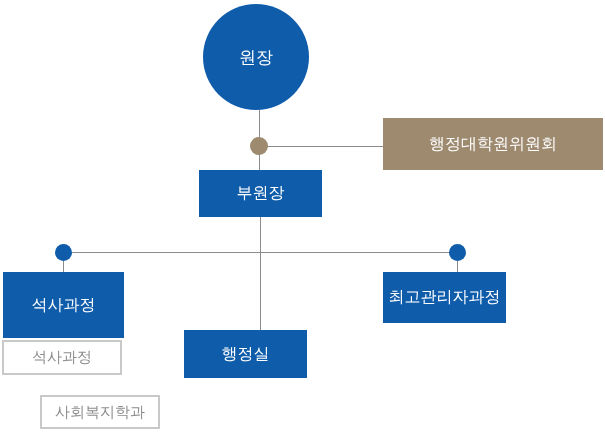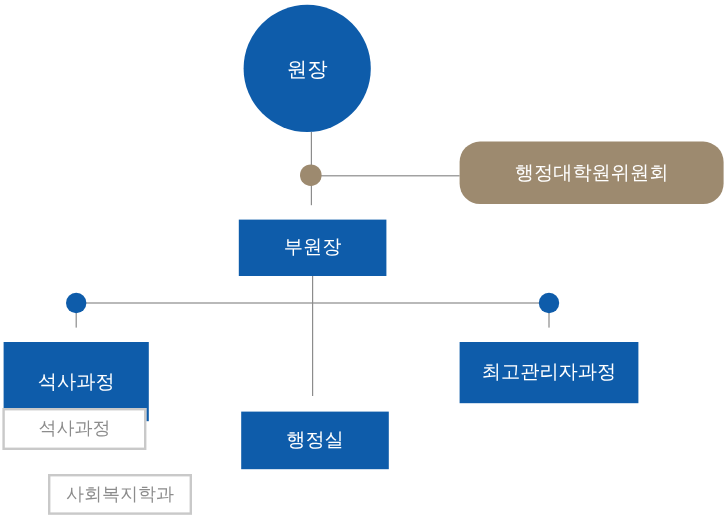--- a/index.html
+++ b/index.html
@@ -35,31 +35,29 @@
   }
   .node--circle {
     left: 203px; top: 4px;
     width: 106px; height: 106px;
     border-radius: 50%;
     background: var(--blue);
     font-size: 17px;
   }
   .node--blue {
     background: var(--blue);
-    margin-top: 13px;
   }
   .node--brown {
     background: var(--brown);
-    border-radius: 17px;
   }
   .node--vice   { left: 199px; top: 170px; width: 123px; height: 47px; }
   .node--committee { left: 383px; top: 118px; width: 220px; height: 52px; }
   .node--masters { left: 3px;   top: 272px; width: 121px; height: 66px; }
-  .node--topmgmt { left: 383px; top: 272px; width: 149px; height: 51px; }
-  .node--admin   { left: 201px; top: 330px; width: 123px; height: 48px; }
+  .node--topmgmt { left: 383px; top: 272px; width: 123px; height: 51px; }
+  .node--admin   { left: 184px; top: 330px; width: 123px; height: 48px; }
   .node--outline {
     background: var(--white);
     border: 2px solid var(--box_border);
     color: var(--muted_text);
     font-size: 15px;
   }
   .node--dept1 { left: 2px; top: 340px; width: 120px; height: 35px; }
   .node--dept2 { left: 2px; top: 395px; width: 120px; height: 34px; margin-left: 38px; }
   .line {
     position: absolute;

